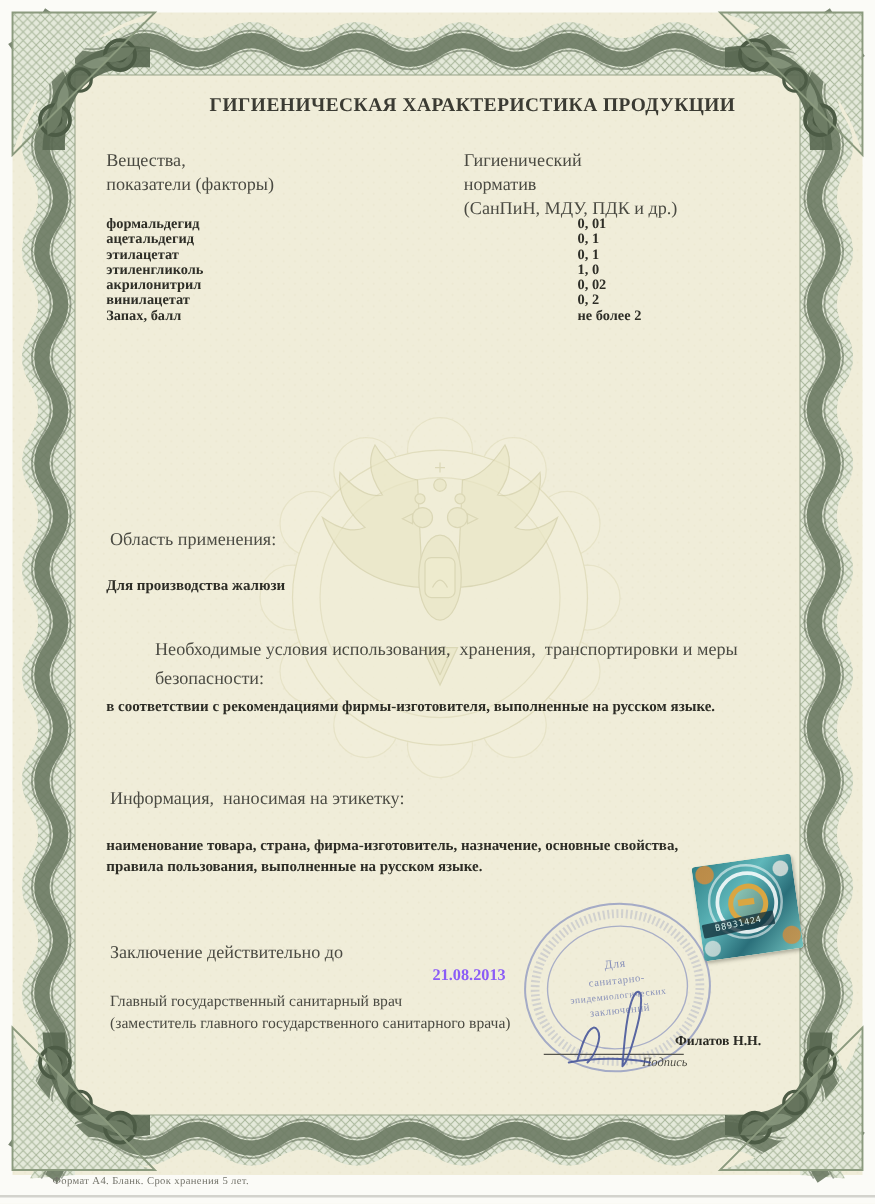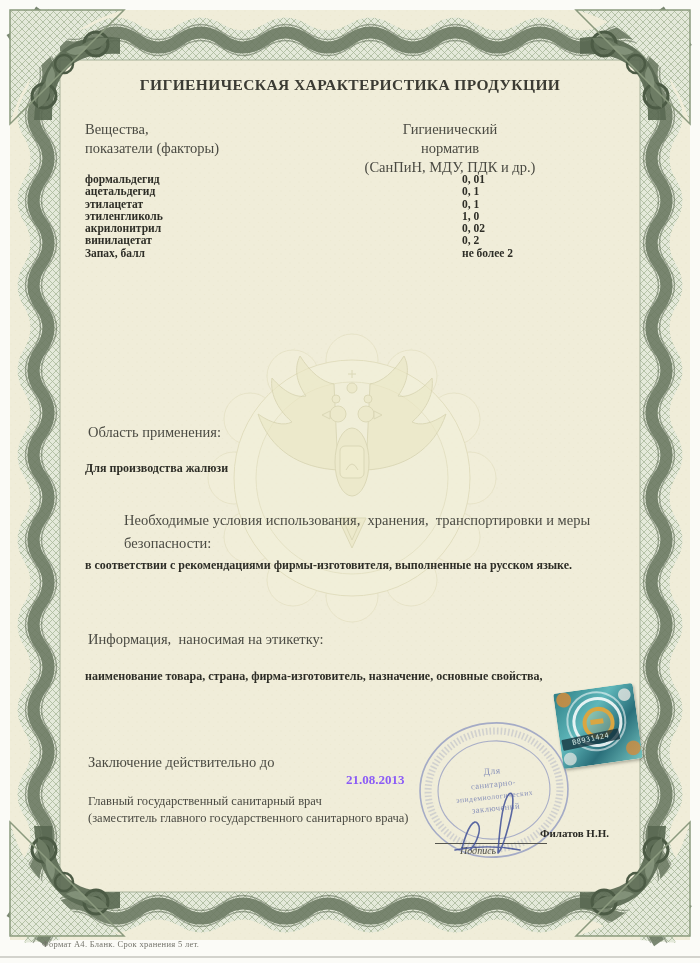--- a/index.html
+++ b/index.html
@@ -8,40 +8,40 @@
     background:#fbfbf7;
     font-family:"Liberation Serif","DejaVu Serif",serif;
     position:relative; overflow:hidden;
   }
   .page { position:absolute; inset:0; width:700px; height:963px; }
   .layer { position:absolute; left:0; top:0; }
   .txt { position:absolute; color:#4a4a42; }
   .pre { white-space:pre; }
   .title {
     left:60px; top:76px; width:580px; text-align:center;
-    font-size:15.5px; font-weight:bold; color:#3b3b33; letter-spacing:.4px;
+    font-size:15.5px; font-weight:bold; color:#3b3b33; letter-spacing:.4px;padding-left:28px;
   }
   .hdr-left  { left:85px;  top:120px; font-size:14.5px; line-height:19px; }
-  .hdr-right { left:355px; top:120px; width:190px; text-align:center; font-size:14.5px; line-height:19px; }
+  .hdr-right { left:371px; top:120px; width:190px; text-align:left; font-size:14.5px; line-height:19px; }
   .col-substances { left:85px;  top:173px; font-size:11.5px; font-weight:bold; color:#2e2e27; line-height:12.3px; }
   .col-values     { left:462px; top:173px; font-size:11.5px; font-weight:bold; color:#2e2e27; line-height:12.3px; }
   .lbl { font-size:14.5px; color:#4b4b43; }
   .bold-val { font-size:12px; font-weight:bold; color:#2d2d26; white-space:nowrap; }
   .sec-app-label   { left:88px; top:424px; }
   .sec-app-value   { left:85px; top:461px; }
   .sec-cond-label  { left:88px; top:509px; line-height:22.5px;margin-left:36px; }
   .sec-cond-value  { left:85px; top:558px; }
   .sec-info-label  { left:88px; top:631px; }
   .sec-info-value  { left:85px; top:668px; line-height:16.5px; }
   .validity-label  { left:88px; top:754px; }
   .validity-date   { left:346px; top:772px; font-size:13px; font-weight:bold; color:#8b5cf6; }
   .role1 { left:88px; top:794px; font-size:12.5px; }
   .role2 { left:88px; top:811px; font-size:12.5px; }
   .sig-line { position:absolute; left:435px; top:843px; width:112px; height:1px; background:#55554d; }
-  .sig-caption { left:460px; top:845px; width:90px; text-align:left; font-size:10px; font-style:italic; color:#4f4f47; }
+  .sig-caption { left:460px; top:845px; width:90px; text-align:right; font-size:10px; font-style:italic; color:#4f4f47; }
   .signatory { left:540px; top:827px; font-size:11px; font-weight:bold; color:#2a2a24; }
   .footer-note { left:42px; top:939px; font-size:8.5px; color:#73736a; letter-spacing:.3px; }
   .scan-edge { position:absolute; left:0; top:956px; width:700px; height:2px; background:#c2c2ba; opacity:.7; }
 
   .stamp-svg { position:absolute; left:404px; top:710px; width:180px; height:160px; }
 
   .hologram {
     position:absolute; left:558px; top:688px; width:80px; height:76px;
     transform:rotate(-8deg); border-radius:3px;
     background:
@@ -208,20 +208,21 @@
 
   <div class="txt lbl sec-cond-label">
     <div class="pre">Необходимые условия использования,  хранения,  транспортировки и меры</div>
     <div class="pre">безопасности:</div>
   </div>
   <div class="txt lbl pre sec-info-label">Информация,  наносимая на этикетку:</div>
 
   <div class="txt bold-val pre sec-cond-value">в соответствии с рекомендациями фирмы-изготовителя,  выполненные на русском языке.</div>
   <div class="txt sec-info-value">
     <div class="bold-val pre" style="position:static">наименование товара,  страна,  фирма-изготовитель,  назначение,  основные свойства,</div>
+    <div class="bold-val pre" style="position:static">правила пользования,  выполненные на русском языке.</div>
   </div>
 
   <div class="txt lbl validity-label">Заключение действительно до</div>
   <div class="txt validity-date">21.08.2013</div>
 
   <div class="txt role1">Главный государственный санитарный врач</div>
   <div class="txt role2">(заместитель главного государственного санитарного врача)</div>
 
   <svg class="stamp-svg" viewBox="0 0 180 160">
     <g transform="rotate(-6 90 80)" opacity="0.9">

